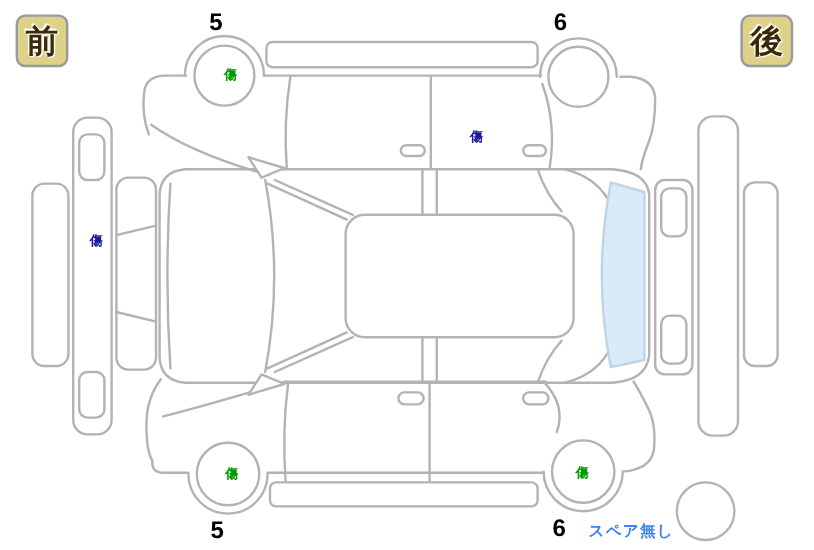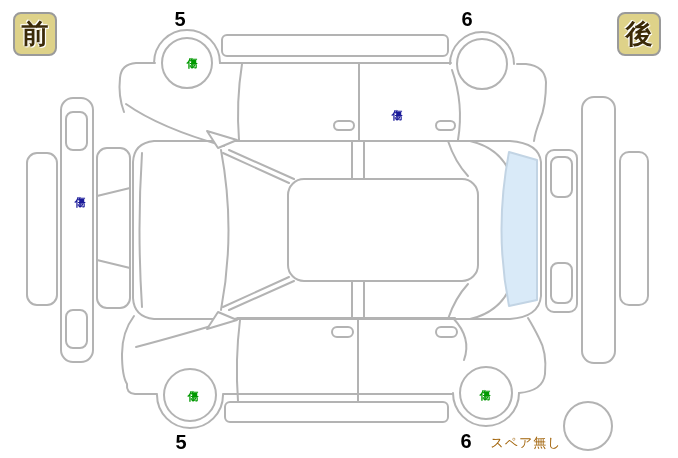--- a/index.html
+++ b/index.html
@@ -3,21 +3,21 @@
 <meta charset="utf-8">
 <style>
   html,body{margin:0;padding:0;background:#fff;}
   #stage{
     position:relative;width:678px;height:458px;background:#ffffff;overflow:hidden;
     font-family:"Liberation Sans", sans-serif;
   }
   #car-svg{position:absolute;left:0;top:0;}
   .txt{position:absolute;transform:translate(-50%,-50%);white-space:nowrap;line-height:1;}
   .wheel-number{font-size:20px;font-weight:bold;color:#000;}
-  .spare-note{font-size:13px;font-weight:normal;color:#a16207;letter-spacing:1px;}
+  .spare-note{font-size:13px;font-weight:bold;color:#3b82f6;letter-spacing:1px;}
   .mark{font-size:11px;font-weight:bold;}
   .mark.green{color:#009900;}
   .mark.blue{color:#1a1a99;}
   .badge{
     position:absolute;width:44px;height:44px;background:#ded289;border:2px solid #9a9a9a;
     border-radius:8px;box-sizing:border-box;display:flex;align-items:center;justify-content:center;
     font-size:27px;font-weight:bold;color:#3b2a07;
     text-shadow:0 0 2px #fff,0 0 2px #fff,1px 1px 0 #fff,-1px -1px 0 #fff;
   }
   .badge-front{left:13px;top:12px;}

